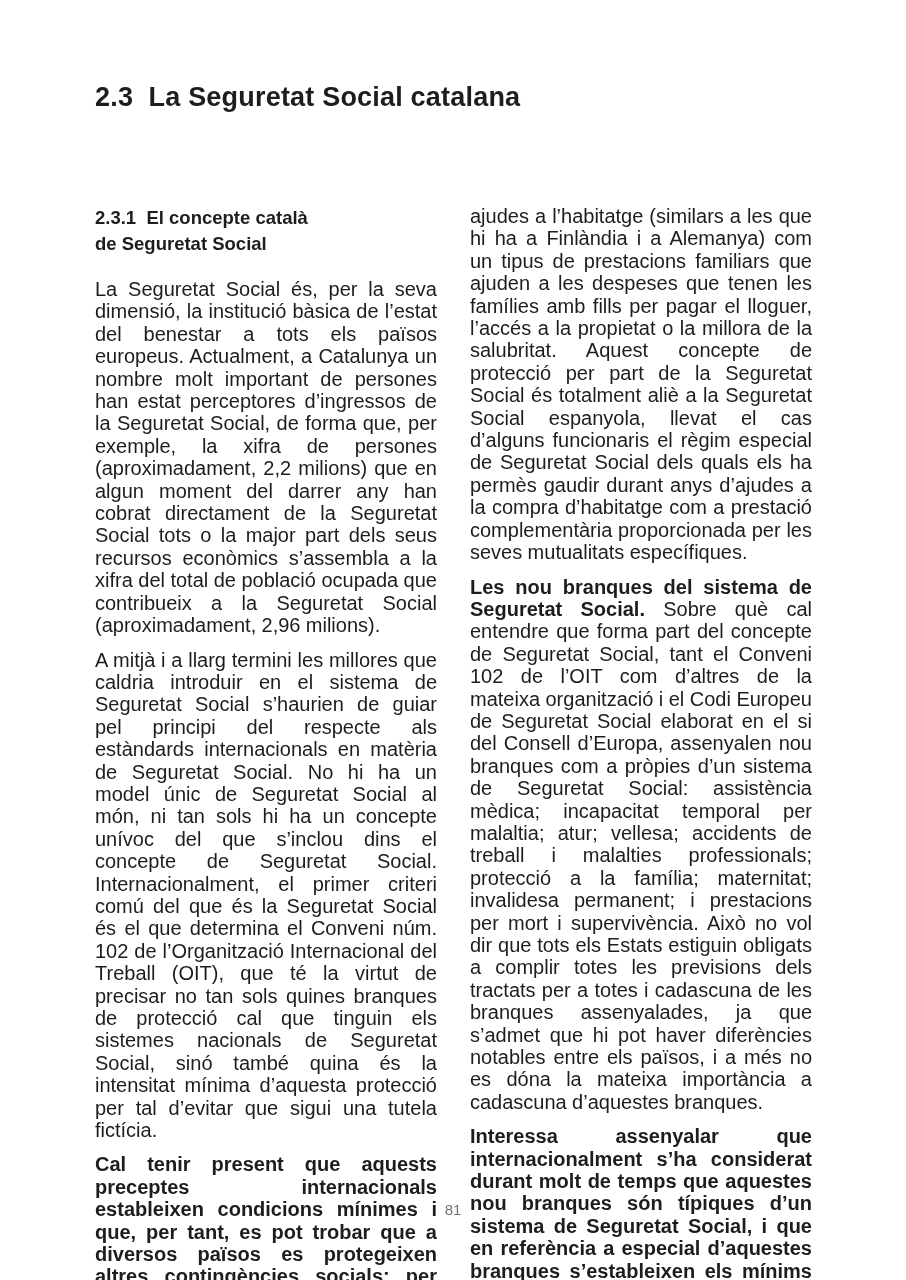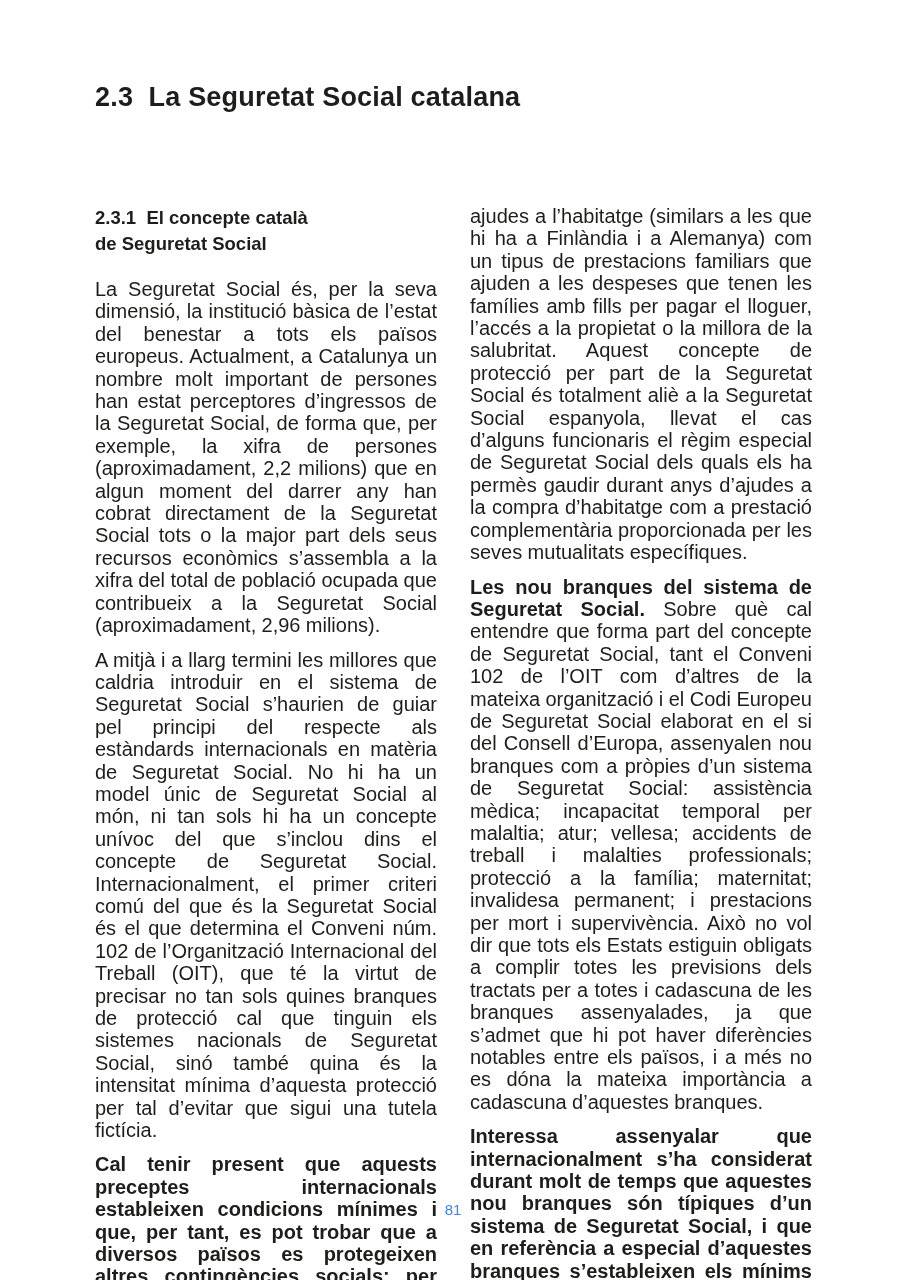--- a/index.html
+++ b/index.html
@@ -58,21 +58,21 @@
   .bold-lead {
     font-weight: bold;
   }
   .page-number {
     position: absolute;
     left: 0;
     bottom: 62px;
     width: 100%;
     text-align: center;
     font-size: 15px;
-    color: #3b82f6;
+    color: #737373;
   }
 </style>
 </head>
 <body>
 
 <div class="page">
 
   <h1 class="chapter-title">2.3  La Seguretat Social catalana</h1>
 
   <div class="columns">

